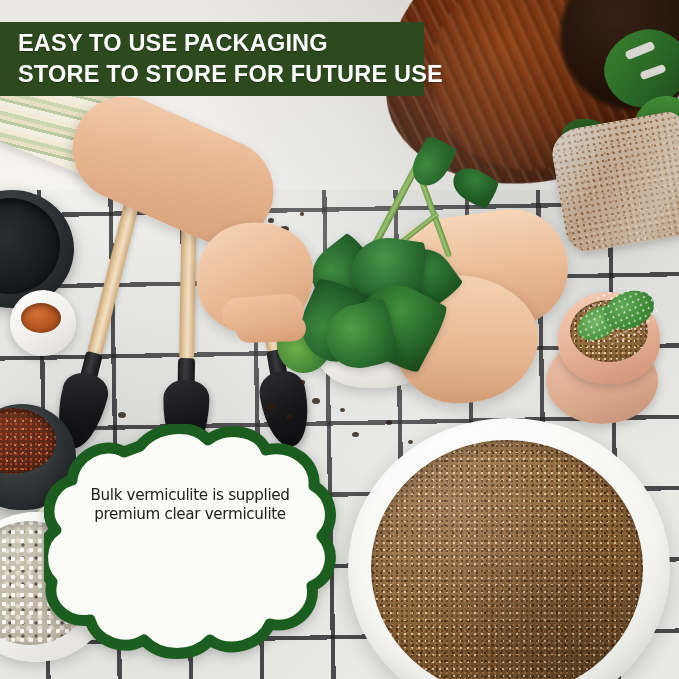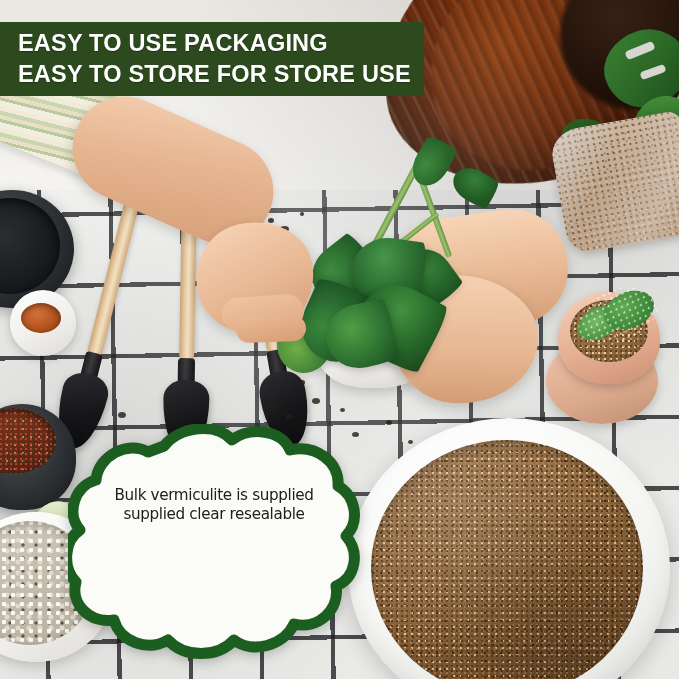--- a/index.html
+++ b/index.html
@@ -564,21 +564,21 @@
     font-size: 23.5px;
     letter-spacing: 0.2px;
     line-height: 1.3;
     white-space: nowrap;
     text-shadow: 0 1px 1px rgba(0,0,0,0.35);
   }
 
   
   .cloud-callout {
     position: absolute;
-    left: 68px; top: 424px;
+    left: 44px; top: 424px;
     width: 292px; height: 236px;
   }
   .cloud-callout svg {
     position: absolute;
     inset: 0;
     width: 100%;
     height: 100%;
     filter: drop-shadow(0 3px 6px rgba(0,0,0,0.22));
   }
   .cloud-text {
@@ -703,21 +703,21 @@
     <div class="perlite-bowl"></div>
     <div class="perlite-inner"></div>
 
     <div class="bowl"></div>
     <div class="bowl-inner"></div>
 
   </div>
 
   <div class="headline-banner">
     <div class="headline-line">EASY TO USE PACKAGING</div>
-    <div class="headline-line">EASY TO STORE FOR STORE USE</div>
+    <div class="headline-line">STORE TO STORE FOR FUTURE USE</div>
   </div>
 
   <div class="cloud-callout">
     <svg viewBox="0 0 292 236" preserveAspectRatio="none">
       <path d="M96,22
                C112,2 148,-2 164,16
                C182,2 214,6 222,26
                C248,20 272,38 270,62
                C288,72 292,98 278,112
                C292,128 288,154 268,162
@@ -725,17 +725,17 @@
                C216,222 184,230 166,216
                C150,234 116,234 100,216
                C80,228 52,218 46,196
                C22,200 2,180 8,158
                C-6,144 -4,116 12,106
                C-2,90 6,62 28,56
                C30,32 60,16 80,28 Z" fill="#fbfbf7" stroke="#1b5e20" stroke-width="11" stroke-linejoin="round"></path>
     </svg>
     <div class="cloud-text">
       <div>Bulk vermiculite is supplied</div>
-      <div>supplied clear resealable</div>
+      <div>premium clear vermiculite</div>
     </div>
   </div>
 
 </div>
 
 </body></html>

